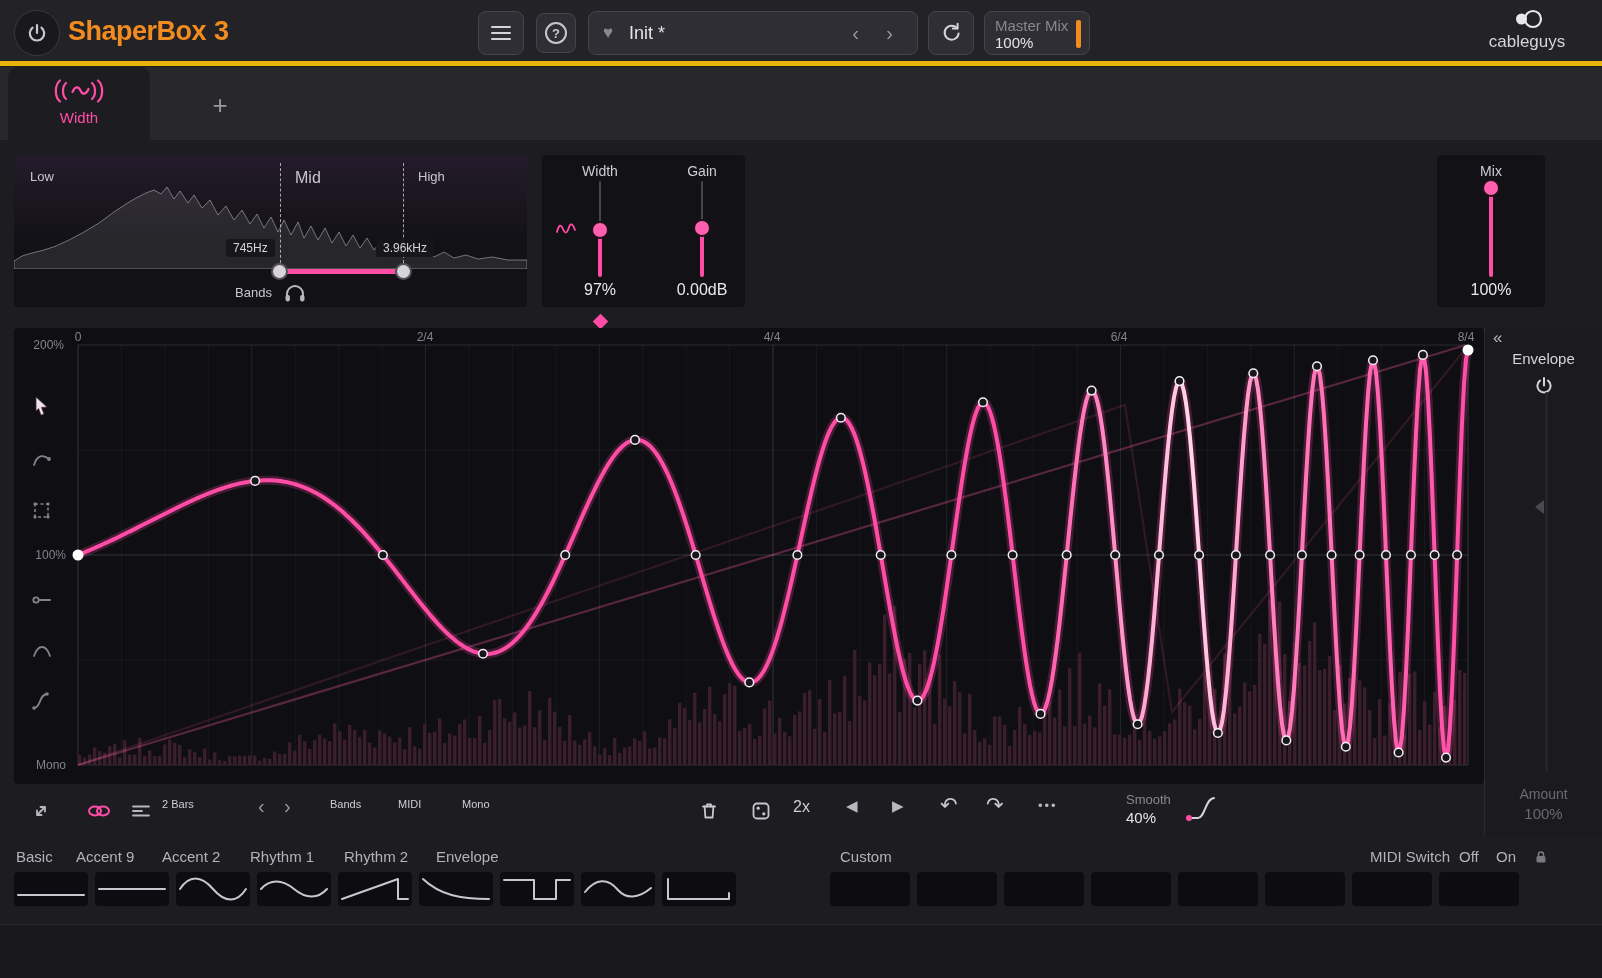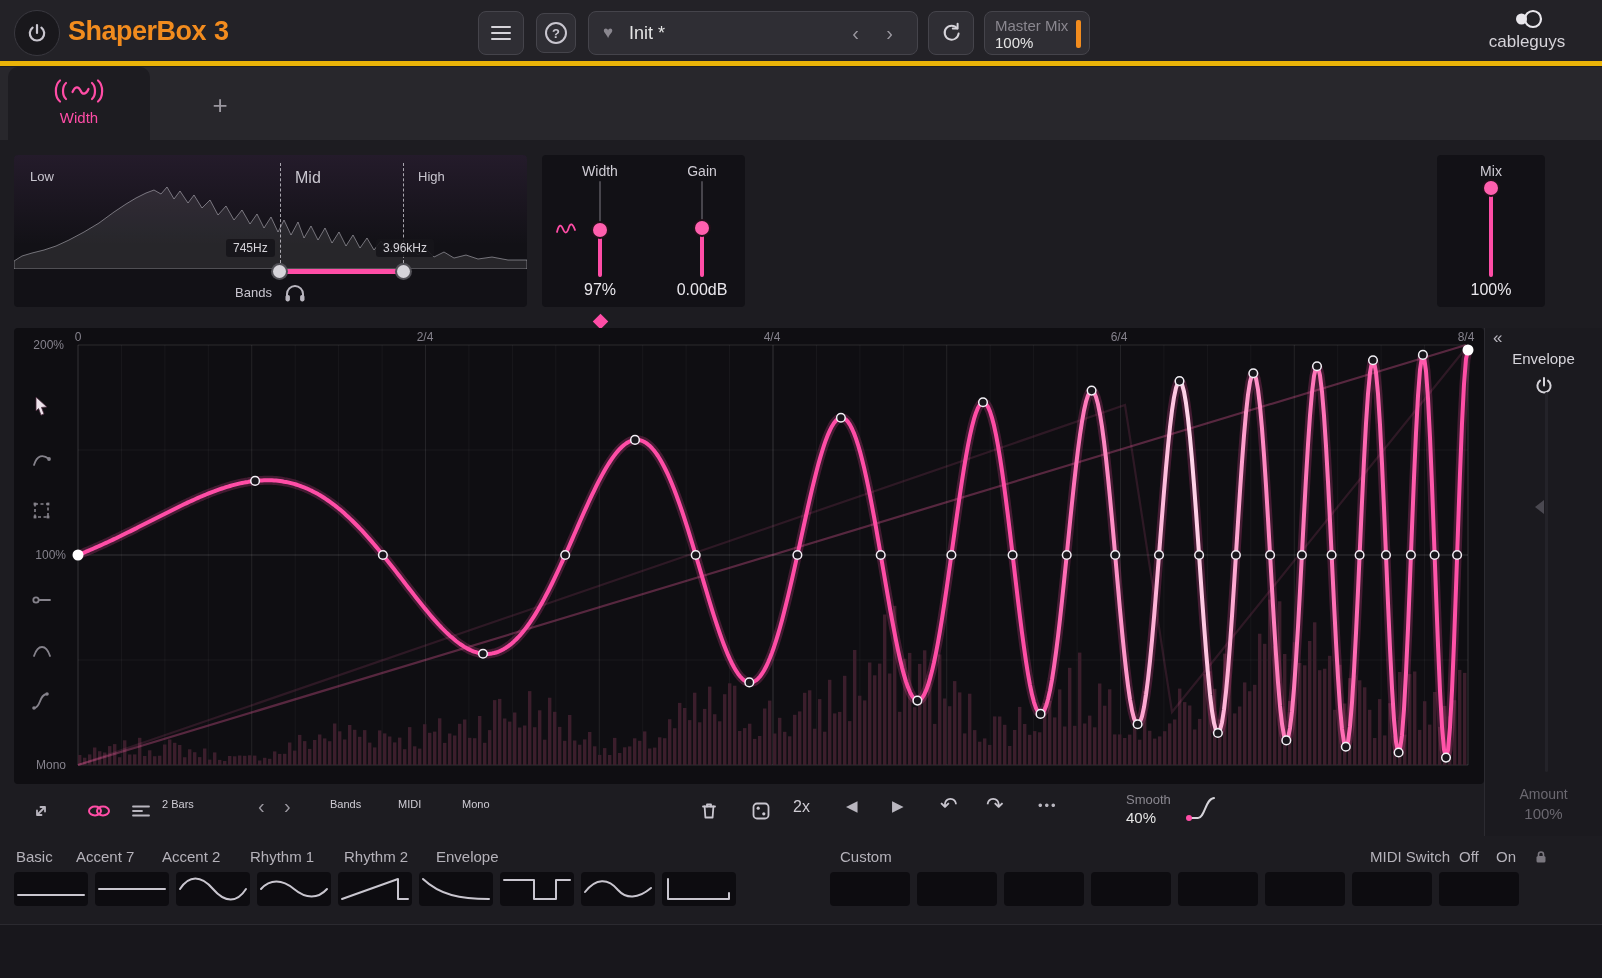--- a/index.html
+++ b/index.html
@@ -649,21 +649,21 @@
     <span class="abs grey" style="left:1126px;top:8px;font-size:13px">Smooth</span>
     <span class="abs white" style="left:1126px;top:25px;font-size:15px">40%</span>
     <svg class="abs" style="left:1184px;top:7px;cursor:pointer" width="34" height="34" viewBox="0 0 34 34">
       <path d="M4 27 H14 C21 27 21 8 30 7" stroke="#d6d4da" stroke-width="2" fill="none" stroke-linecap="round"></path>
       <circle cx="5" cy="27" r="3" fill="#ff4da6"></circle>
     </svg>
   </div>
 
   <div class="abs" style="left:0;top:840px;width:1602px;height:84px">
     <span class="cat pink" style="left:16px">Basic</span>
-    <span class="cat" style="left:76px">Accent 7</span>
+    <span class="cat" style="left:76px">Accent 9</span>
     <span class="cat" style="left:162px">Accent 2</span>
     <span class="cat" style="left:250px">Rhythm 1</span>
     <span class="cat" style="left:344px">Rhythm 2</span>
     <span class="cat" style="left:436px">Envelope</span>
     <span class="cat grey" style="left:840px;cursor:default">Custom</span>
     <span class="cat grey" style="left:1370px;cursor:default">MIDI Switch</span>
     <span class="cat orange" style="left:1459px">Off</span>
     <span class="cat white" style="left:1496px">On</span>
     <svg class="abs" style="left:1534px;top:10px" width="14" height="14" viewBox="0 0 14 14">
       <rect x="2.5" y="6" width="9" height="6.5" rx="1.5" fill="#7a777f"></rect>

